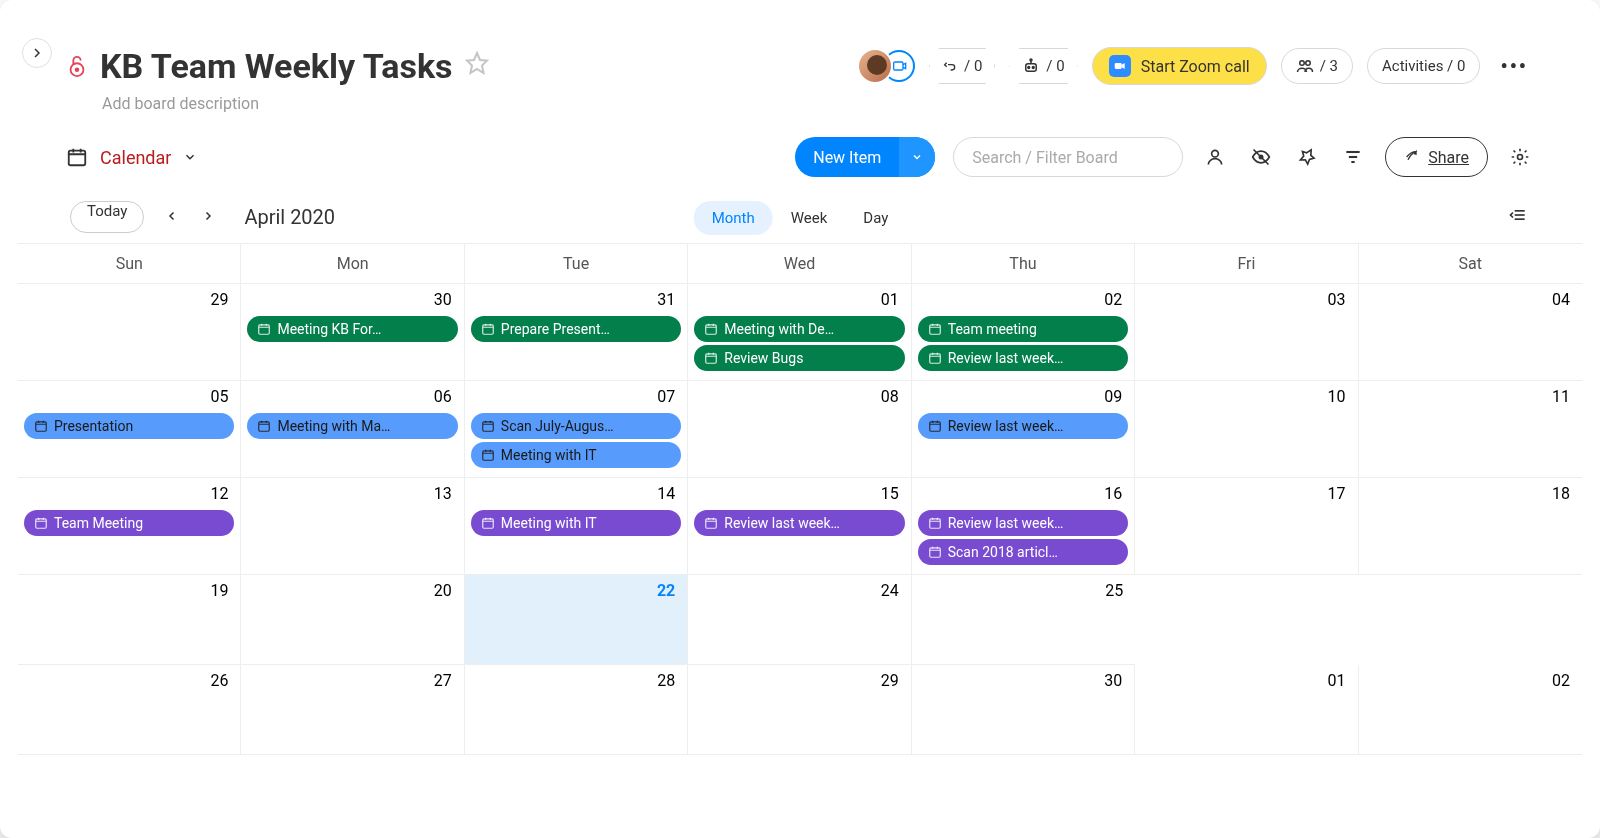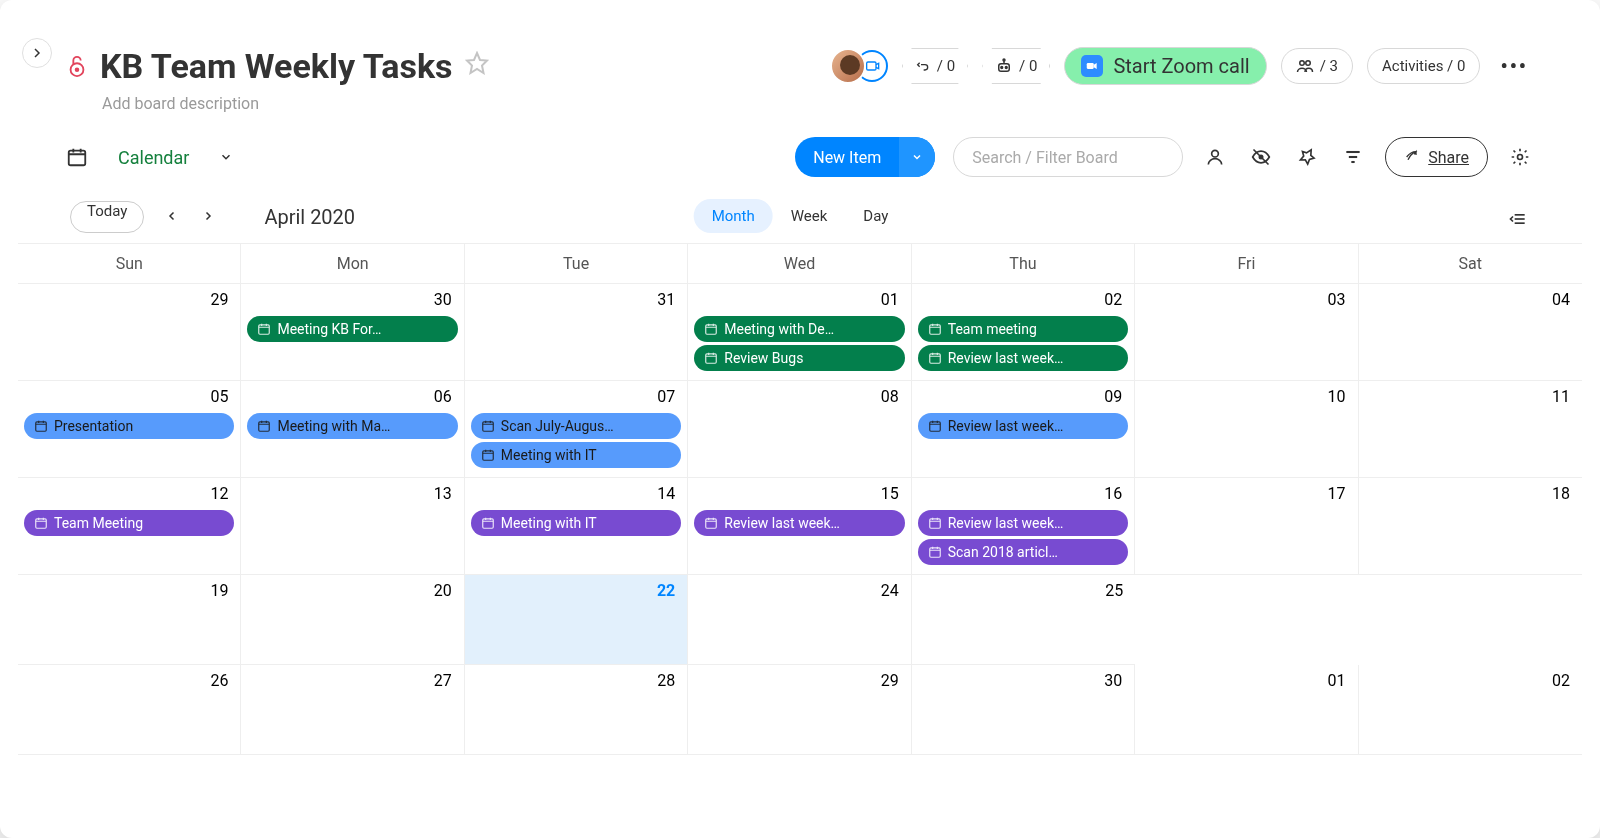--- a/index.html
+++ b/index.html
@@ -13,39 +13,39 @@
   h1 { margin:0; font-size:34px; font-weight:700; color:#333; }
   .star { font-size:26px; color:#c4c4c4; }
   .title-right { display:flex; align-items:center; gap:14px; }
   .avatar-stack { display:flex; align-items:center; }
   .avatar-one { width:36px; height:36px; border-radius:50%; background:linear-gradient(135deg,#e7b48f,#b76e4b); border:2px solid #fff; position:relative; overflow:hidden;}
   .avatar-one::after{content:"";position:absolute;left:8px;top:5px;width:20px;height:20px;border-radius:50%;background:#5c3a24;}
   .avatar-two { width:32px; height:32px; border-radius:50%; background:#fff; border:2px solid #0085ff; margin-left:-10px; display:flex; align-items:center; justify-content:center; }
   .pill-outline { border:1px solid #d8d8d8; border-radius:20px; display:flex; align-items:center; gap:6px; height:36px; padding:0 14px; font-size:15px; color:#333; background:#fff; }
   .pill-outline svg { flex-shrink:0; }
   .hex-body{border:1px solid #d8d8d8;height:36px;display:flex;align-items:center;padding:0 12px;gap:6px;font-size:15px;clip-path:polygon(10px 0,calc(100% - 10px) 0,100% 50%,calc(100% - 10px) 100%,10px 100%,0 50%);background:#fff;}
-  .zoom-pill { border:1px solid #d8d8d8; background:#86efac; border-radius:20px; height:38px; padding:0 16px; display:flex; align-items:center; gap:10px; font-size:20px; color:#333;}
+  .zoom-pill { border:1px solid #d8d8d8; background:#fde047; border-radius:20px; height:38px; padding:0 16px; display:flex; align-items:center; gap:10px; font-size:16px; color:#333;}
   .zoom-icon { width:22px; height:22px; border-radius:5px; background:#2d8cff; display:flex; align-items:center; justify-content:center;}
   .dots { font-size:20px; font-weight:bold; letter-spacing:2px; cursor:pointer; padding:0 6px;}
   .desc { margin:8px 0 0 36px; font-size:16px; color:#9a9a9a; }
   .subheader { display:flex; align-items:center; justify-content:space-between; padding:24px 66px 14px 66px; }
-  .sub-left { display:flex; align-items:center; gap:30px; font-size:18px; color:#15803d;}
+  .sub-left { display:flex; align-items:center; gap:12px; font-size:18px; color:#b91c1c;}
   .sub-left .cal-icon svg{display:block;}
   .sub-right { display:flex; align-items:center; gap:18px; }
   .new-item { background:#0085ff; color:#fff; border-radius:22px; height:40px; display:flex; align-items:center; font-size:16px; overflow:hidden;}
   .new-item .label{padding:0 18px;}
   .new-item .caret{background:#1f95ff;padding:0 12px;height:100%;display:flex;align-items:center;}
   .search { border:1px solid #d8d8d8; border-radius:22px; height:40px; width:230px; padding:0 18px; display:flex; align-items:center; font-size:16px; color:#aaa;}
   .icon-btn{display:flex;align-items:center;justify-content:center;width:28px;height:28px;color:#333;}
   .share-pill { border:1.5px solid #333; border-radius:22px; height:40px; padding:0 18px; display:flex; align-items:center; gap:8px; font-size:16px; color:#333;text-decoration:underline;}
-  .cal-toolbar { display:flex; align-items:flex-end; justify-content:space-between; padding:10px 60px 10px 70px; }
+  .cal-toolbar { display:flex; align-items:flex-start; justify-content:space-between; padding:10px 60px 10px 70px; }
   .cal-left { display:flex; align-items:center; gap:22px; }
   .today-btn { border:1px solid #ccc; border-radius:18px; height:32px; padding:0 16px; font-size:15px;}
   .arrows { display:flex; gap:24px; font-size:16px; color:#333; font-weight:bold;}
-  .month-label { font-size:20px; color:#333; margin-left:28px;}
+  .month-label { font-size:20px; color:#333; margin-left:8px;}
   .view-switch{display:flex;align-items:center;gap:0;position:absolute;left:50%;transform:translateX(-50%);}
   .view-opt{padding:8px 18px;font-size:15px;color:#333;}
   .view-opt.sel{background:#e6f1ff;color:#0085ff;border-radius:18px;}
   .right-collapse{margin-right:8px;}
   .grid { border-top:1px solid #eee; margin:0 18px 18px 18px;}
   .dow { display:grid; grid-template-columns:repeat(7,1fr); }
   .dow > div { text-align:center; font-size:16px; color:#555; padding:10px 0; border-right:1px solid #eee; border-bottom:1px solid #eee;}
   .dow > div:last-child{border-right:none;}
   .weeks { display:grid; grid-template-rows:repeat(5, minmax(90px,auto));}
   .week { display:grid; grid-template-columns:repeat(7,1fr); }
@@ -265,20 +265,27 @@
             <div class="event green">
               <svg class="ev-icon" width="14" height="14" viewBox="0 0 24 24" fill="none" stroke="currentColor" stroke-width="2">
                 <rect x="3" y="5" width="18" height="16" rx="2"></rect>
                 <path d="M3 9h18M8 3v4M16 3v4"></path>
               </svg>
               <span class="ev-label">Meeting KB For…</span>
             </div>
           </div>
           <div class="cell">
             <div class="daynum">31</div>
+            <div class="event green">
+              <svg class="ev-icon" width="14" height="14" viewBox="0 0 24 24" fill="none" stroke="currentColor" stroke-width="2">
+                <rect x="3" y="5" width="18" height="16" rx="2"></rect>
+                <path d="M3 9h18M8 3v4M16 3v4"></path>
+              </svg>
+              <span class="ev-label">Prepare Present…</span>
+            </div>
           </div>
           <div class="cell">
             <div class="daynum">01</div>
             <div class="event green">
               <svg class="ev-icon" width="14" height="14" viewBox="0 0 24 24" fill="none" stroke="currentColor" stroke-width="2">
                 <rect x="3" y="5" width="18" height="16" rx="2"></rect>
                 <path d="M3 9h18M8 3v4M16 3v4"></path>
               </svg>
               <span class="ev-label">Meeting with De…</span>
             </div>

